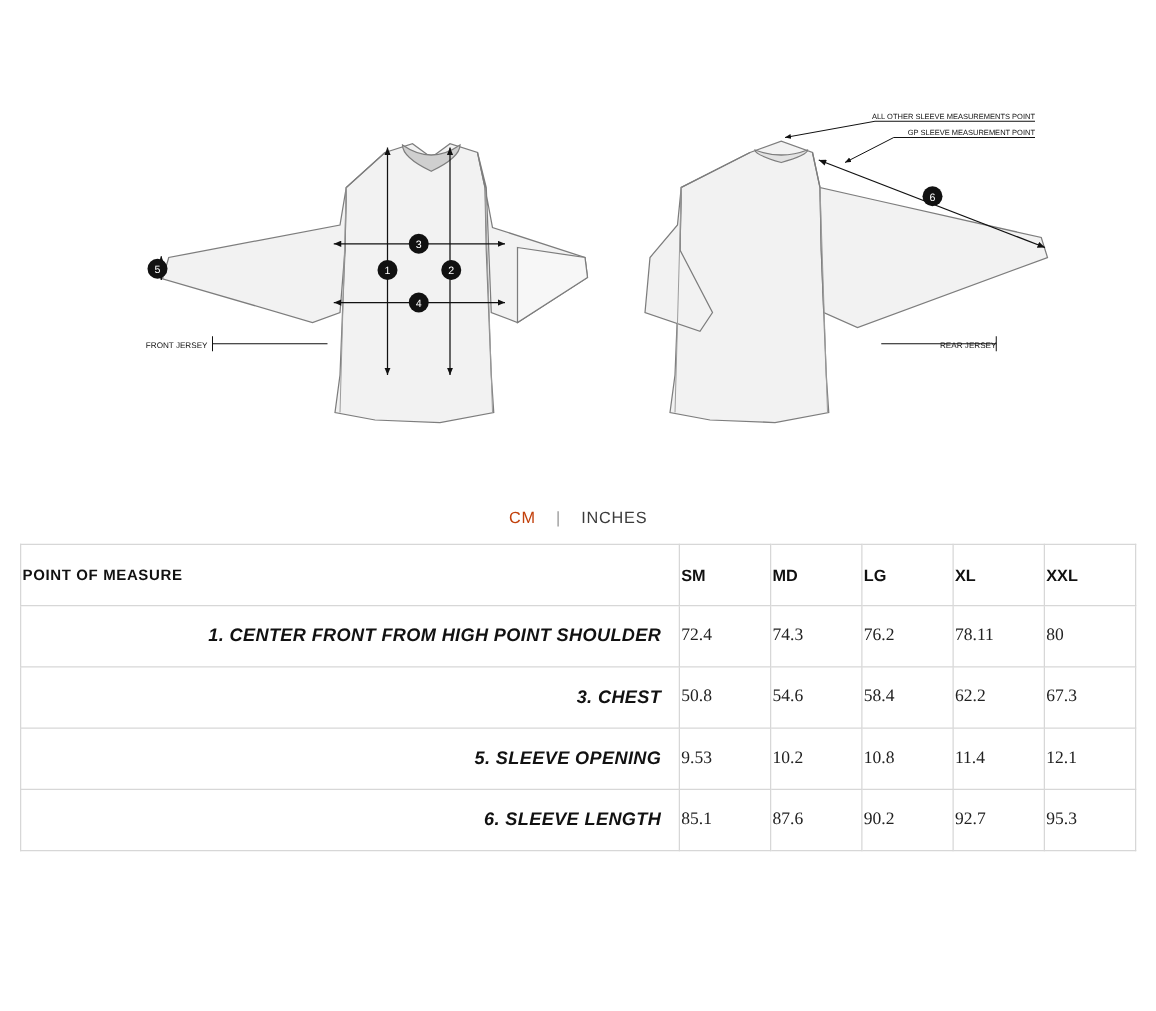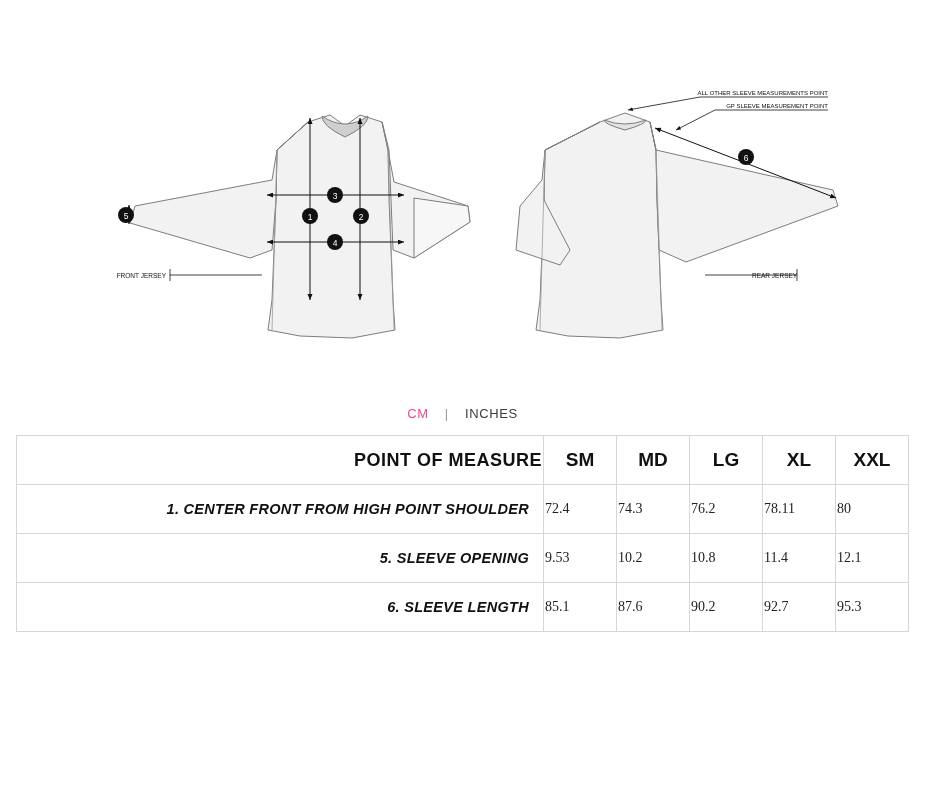--- a/index.html
+++ b/index.html
@@ -35,21 +35,21 @@
     padding-top: 6px;
     padding-bottom: 14px;
     box-sizing: border-box;
   }
   #unit-toggle .unit {
     display: inline-block;
     padding: 0 4px;
     cursor: pointer;
   }
   #unit-toggle .unit.active {
-    color: #ec4899;
+    color: #c2410c;
   }
   #unit-toggle .unit.inactive {
     color: #3b3b3b;
   }
   #unit-toggle .sep {
     display: inline-block;
     color: #9a9a9a;
     padding: 0 8px;
   }
 
@@ -60,30 +60,30 @@
     margin: 0 16px;
     table-layout: fixed;
   }
   #size-table th,
   #size-table td {
     border: 1px solid #d7d7d7;
     height: 49px;
     box-sizing: border-box;
   }
   #size-table thead th.pom-head {
-    font-size: 18px;
+    font-size: 12px;
     font-weight: bold;
     letter-spacing: 0.5px;
-    text-align: right;
+    text-align: left;
     color: #111;
   }
   #size-table thead th.size-head {
-    font-size: 19px;
+    font-size: 13px;
     font-weight: bold;
-    text-align: center;
+    text-align: left;
     color: #111;
   }
   #size-table tbody td.pom {
     font-size: 14.5px;
     font-weight: bold;
     text-align: right;
     padding-right: 14px;
     color: #111;
     letter-spacing: 0.3px;
     font-style: italic;
@@ -229,20 +229,28 @@
   <tbody>
     <tr>
       <td class="pom">1. CENTER FRONT FROM HIGH POINT SHOULDER</td>
       <td class="val">72.4</td>
       <td class="val">74.3</td>
       <td class="val">76.2</td>
       <td class="val">78.11</td>
       <td class="val">80</td>
     </tr>
     <tr>
+      <td class="pom">3. CHEST</td>
+      <td class="val">50.8</td>
+      <td class="val">54.6</td>
+      <td class="val">58.4</td>
+      <td class="val">62.2</td>
+      <td class="val">67.3</td>
+    </tr>
+    <tr>
       <td class="pom">5. SLEEVE OPENING</td>
       <td class="val">9.53</td>
       <td class="val">10.2</td>
       <td class="val">10.8</td>
       <td class="val">11.4</td>
       <td class="val">12.1</td>
     </tr>
     <tr>
       <td class="pom">6. SLEEVE LENGTH</td>
       <td class="val">85.1</td>

